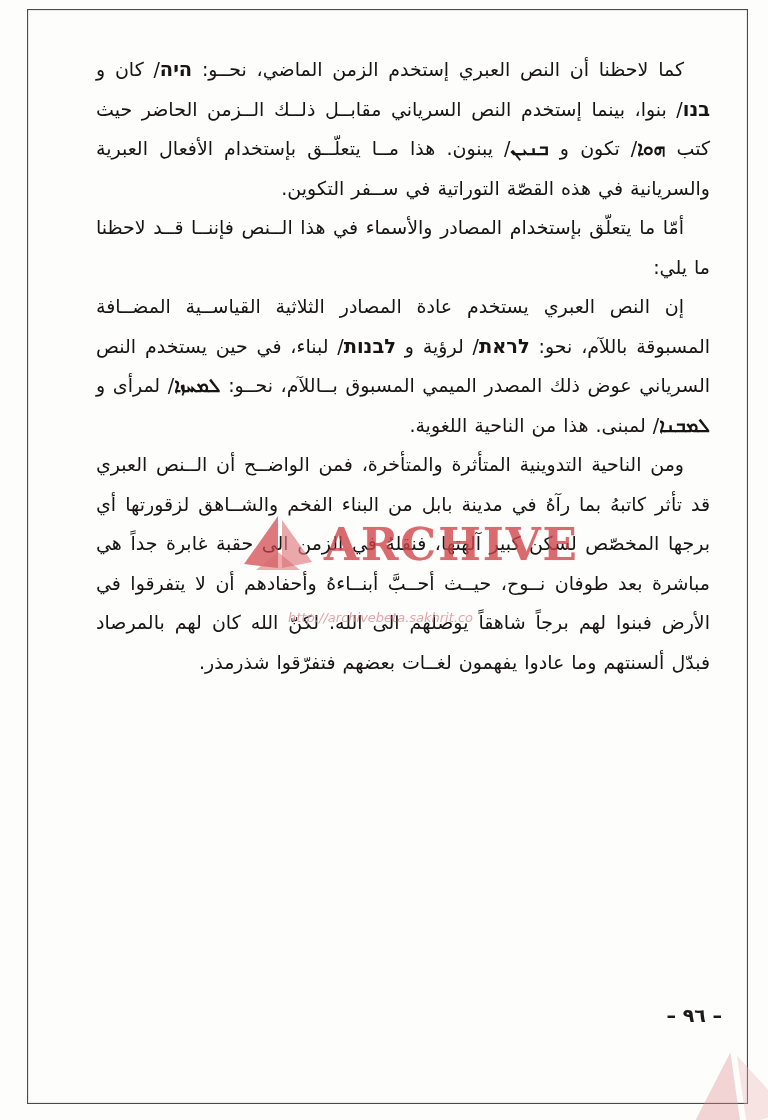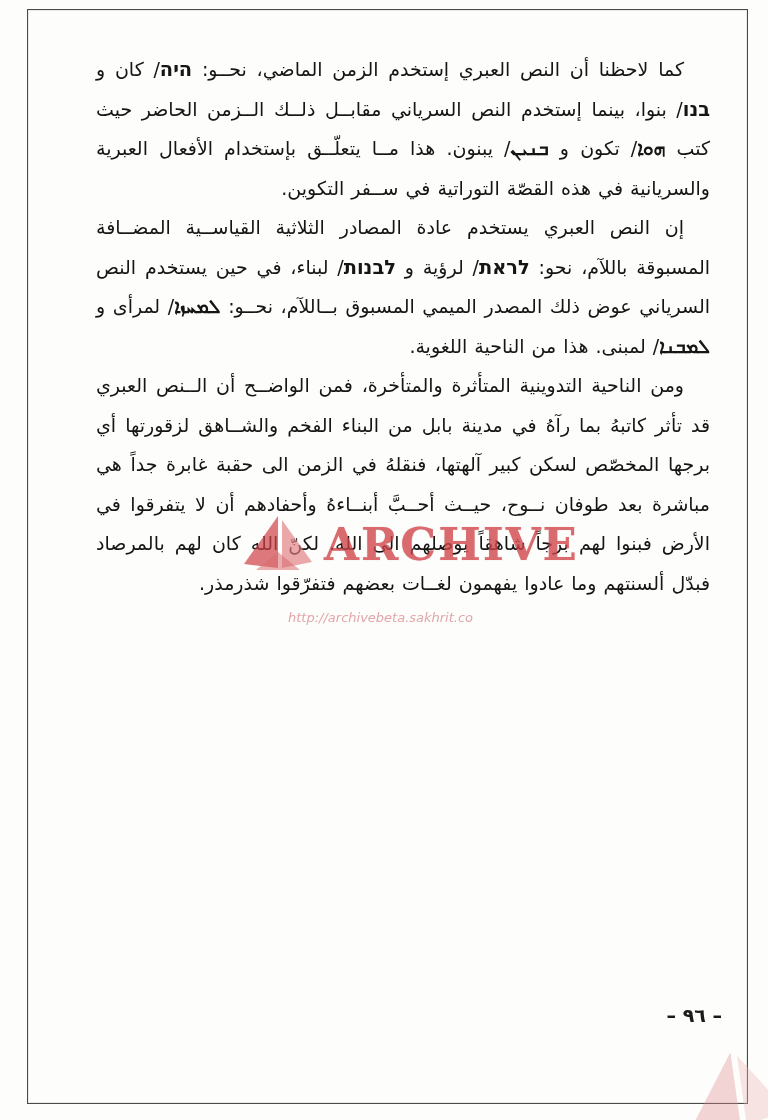--- a/index.html
+++ b/index.html
@@ -108,20 +108,21 @@
 </style>
 </head>
 <body>
 
 <div class="page">
 
   <div class="scan-border"></div>
 
   <div class="text-block">
       <p><span>كما لاحظنا أن النص العبري إستخدم الزمن الماضي، نحــو: </span><span class="hebrew">היה</span><span>/ كان و </span><span class="hebrew">בנו</span><span>/ بنوا، بينما إستخدم النص السرياني مقابــل ذلــك الــزمن الحاضر حيث كتب </span><span class="syriac">ܗܘܐ</span><span>/ تكون و </span><span class="syriac">ܒܢܝܢ</span><span>/ يبنون. هذا مــا يتعلّــق بإستخدام الأفعال العبرية والسريانية في هذه القصّة التوراتية في ســفر التكوين.</span></p>
+      <p><span>أمّا ما يتعلّق بإستخدام المصادر والأسماء في هذا الــنص فإننــا قــد لاحظنا ما يلي:</span></p>
       <p><span>إن النص العبري يستخدم عادة المصادر الثلاثية القياســية المضــافة المسبوقة باللآم، نحو: </span><span class="hebrew">לראת</span><span>/ لرؤية و </span><span class="hebrew">לבנות</span><span>/ لبناء، في حين يستخدم النص السرياني عوض ذلك المصدر الميمي المسبوق بــاللآم، نحــو: </span><span class="syriac">ܠܡܚܙܐ</span><span>/ لمرأى و </span><span class="syriac">ܠܡܒܢܐ</span><span>/ لمبنى. هذا من الناحية اللغوية.</span></p>
       <p><span>ومن الناحية التدوينية المتأثرة والمتأخرة، فمن الواضــح أن الــنص العبري قد تأثر كاتبهُ بما رآهُ في مدينة بابل من البناء الفخم والشــاهق لزقورتها أي برجها المخصّص لسكن كبير آلهتها، فنقلهُ في الزمن الى حقبة غابرة جداً هي مباشرة بعد طوفان نــوح، حيــث أحــبَّ أبنــاءهُ وأحفادهم أن لا يتفرقوا في الأرض فبنوا لهم برجاً شاهقاً يوصلهم الى الله. لكنّ الله كان لهم بالمرصاد فبدّل ألسنتهم وما عادوا يفهمون لغــات بعضهم فتفرّقوا شذرمذر.</span></p>
     </div>
 
   <div class="watermark">
     <span class="wm-logo">
       <svg width="78" height="64" viewBox="0 0 78 64">
         <polygon points="6,52 40,4 40,56" fill="#cf4348" opacity="0.9"></polygon>
         <polygon points="74,50 44,8 44,56" fill="#e07e82" opacity="0.85"></polygon>
         <polygon points="18,58 40,40 62,58" fill="#cf4348" opacity="0.55"></polygon>

